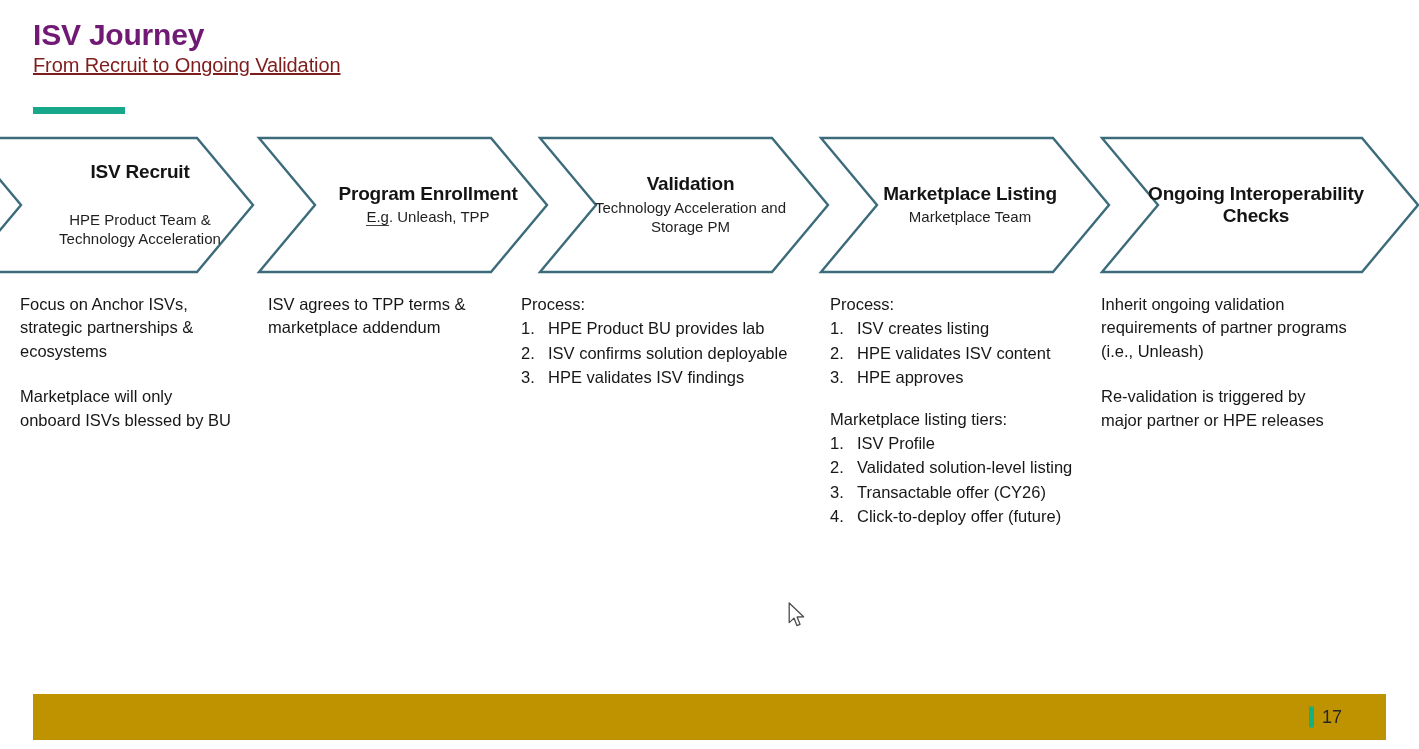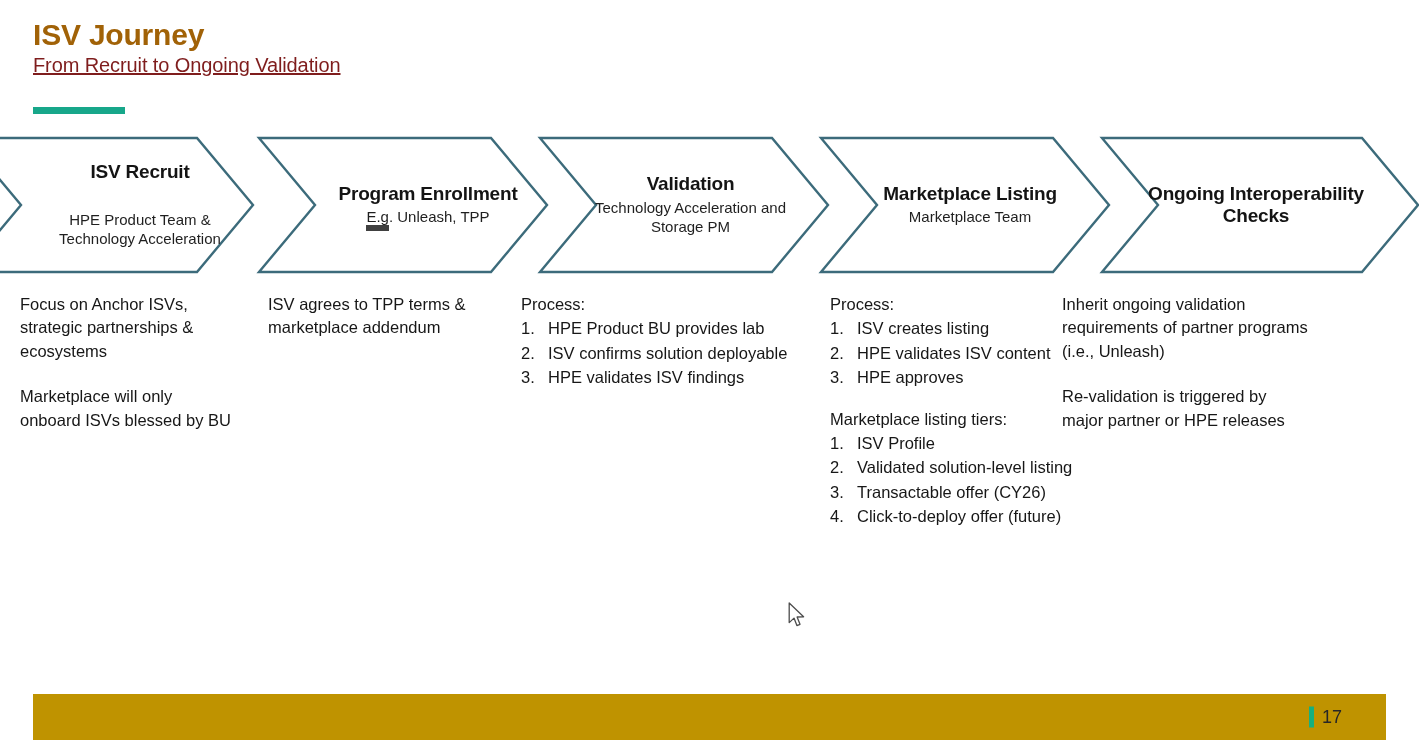--- a/index.html
+++ b/index.html
@@ -16,21 +16,21 @@
     width: 1419px;
     height: 749px;
     background: #ffffff;
   }
 
   
   .title-block { position: absolute; left: 33px; top: 18px; }
   .slide-title {
     font-size: 30px;
     font-weight: bold;
-    color: #a16207;
+    color: #701a75;
     letter-spacing: -0.2px;
     line-height: 1.1;
   }
   .slide-subtitle {
     font-size: 20px;
     font-weight: normal;
     color: #7f1d1d;
     line-height: 1.25;
     margin-top: 2px;
     letter-spacing: -0.1px;
@@ -83,21 +83,21 @@
     line-height: 1.14;
     letter-spacing: -0.2px;
   }
   .chev-sub {
     font-size: 15px;
     font-weight: normal;
     color: #1f1f1f;
     line-height: 1.26;
     margin-top: 4px;
   }
-  .chev-sub .uline { border-bottom: 6px solid #404040; }
+  .chev-sub .uline { border-bottom: 1px solid #404040; }
 
   
   .col {
     position: absolute;
     font-size: 16.5px;
     color: #171717;
     line-height: 1.42;
   }
   .col p { margin: 0; }
   .para-gap { height: 22px; }
@@ -280,21 +280,21 @@
     <div class="block-gap"></div>
     <p class="lead">Marketplace listing tiers:</p>
     <ol class="num">
       <li><span class="nm">1.</span><span>ISV Profile</span></li>
       <li><span class="nm">2.</span><span>Validated solution-level listing</span></li>
       <li><span class="nm">3.</span><span>Transactable offer (CY26)</span></li>
       <li><span class="nm">4.</span><span>Click-to-deploy offer (future)</span></li>
     </ol>
   </div>
 
-  <div class="col" style="left:1062px; top:293px; width:300px;">
+  <div class="col" style="left:1101px; top:293px; width:300px;">
     <p>
       <span>Inherit ongoing validation</span><br>
       <span>requirements of partner programs</span><br>
       <span>(i.e., Unleash)</span>
     </p>
     <div class="para-gap"></div>
     <p>
       <span>Re-validation is triggered by</span><br>
       <span>major partner or HPE releases</span>
     </p>

